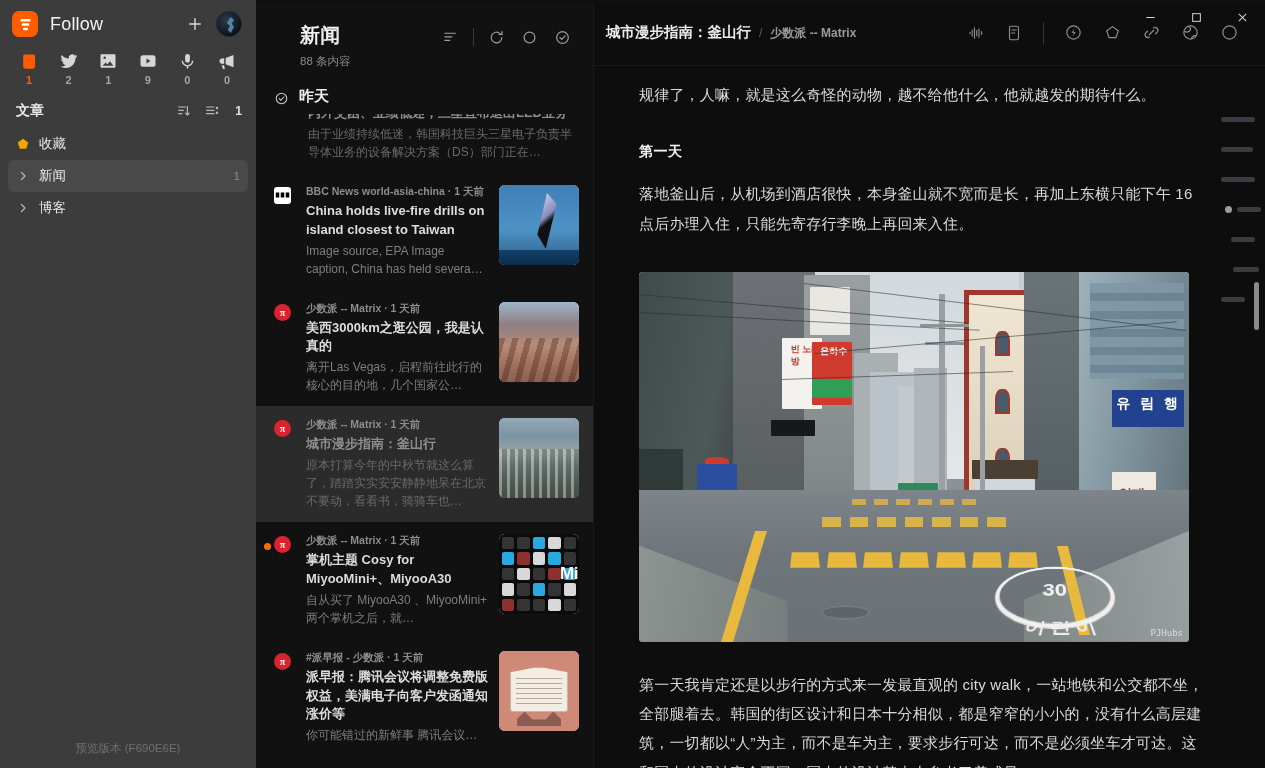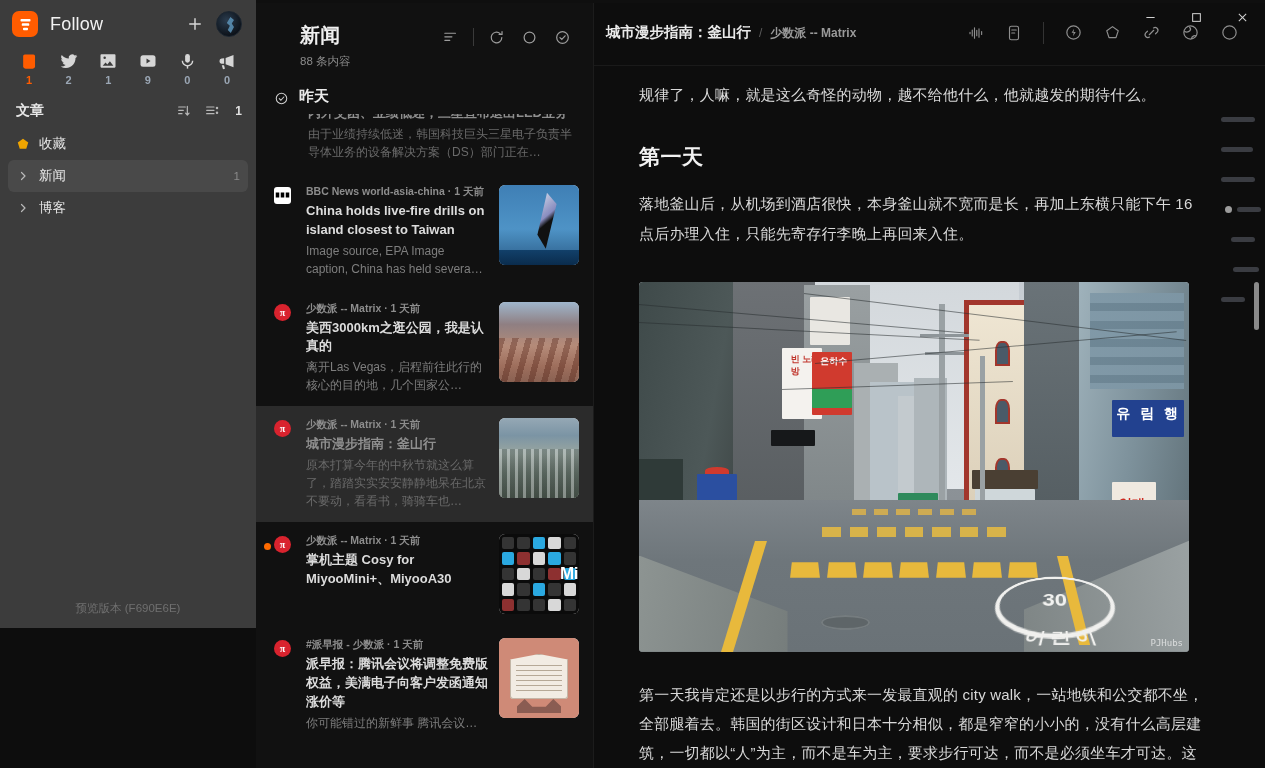--- a/index.html
+++ b/index.html
@@ -8,21 +8,21 @@
     width: 1265px; height: 768px;
     overflow: hidden;
     background: #0d0d0d;
     font-family: "Liberation Sans", "DejaVu Sans", sans-serif;
     -webkit-font-smoothing: antialiased;
   }
   .app { display: flex; width: 1265px; height: 768px; position: relative; }
 
   
   .sidebar {
-    width: 256px; height: 628px;
+    width: 256px; height: 768px;
     background: #3c3c3c;
     display: flex; flex-direction: column;
     position: relative;
     flex: 0 0 256px;
   }
   .sidebar-top {
     height: 48px;
     display: flex; align-items: center;
     padding: 0 14px 0 12px;
     gap: 8px;
@@ -247,21 +247,21 @@
   .article {
     flex: 1; overflow: hidden; position: relative;
     padding: 14px 60px 0 45px;
   }
   .art-inner { max-width: 576px; }
   .p {
     font-size: 15px; line-height: 1.95; color: #d9d9d9;
     margin-bottom: 4px; letter-spacing: .2px;
   }
   .h2 {
-    font-size: 21px; font-weight: 700; color: #f2f2f2;
+    font-size: 14px; font-weight: 700; color: #f2f2f2;
     margin: 34px 0 18px 0; letter-spacing: .5px;
   }
   .art-figure {
     width: 550px; height: 370px; border-radius: 4px; overflow: hidden;
     position: relative; margin: 34px 0 28px 0; background: #5f666a;
   }
   .watermark {
     position:absolute; right: 6px; bottom: 4px; z-index: 9;
     font-size: 9px; color: rgba(255,255,255,.65); font-family: "DejaVu Sans Mono", monospace;
   }
@@ -627,20 +627,21 @@
           <span class="unread-dot"></span>
           <div class="src-avatar sspai">
             <span>π</span>
           </div>
         </div>
         <div class="item-body">
           <div class="item-meta">
             <span>少数派 -- Matrix</span><span> · </span><span>1 天前</span>
           </div>
           <div class="item-title">掌机主题 Cosy for MiyooMini+、MiyooA30</div>
+          <div class="item-desc">自从买了 MiyooA30 、MiyooMini+ 两个掌机之后，就…</div>
         </div>
         <div class="item-thumb">
           <span class="thumb-inner th-miyoo">
             <span class="grid">
               <i></i>
                 <i></i>
                 <i></i>
                 <i></i>
                 <i></i>
                 <i></i>

